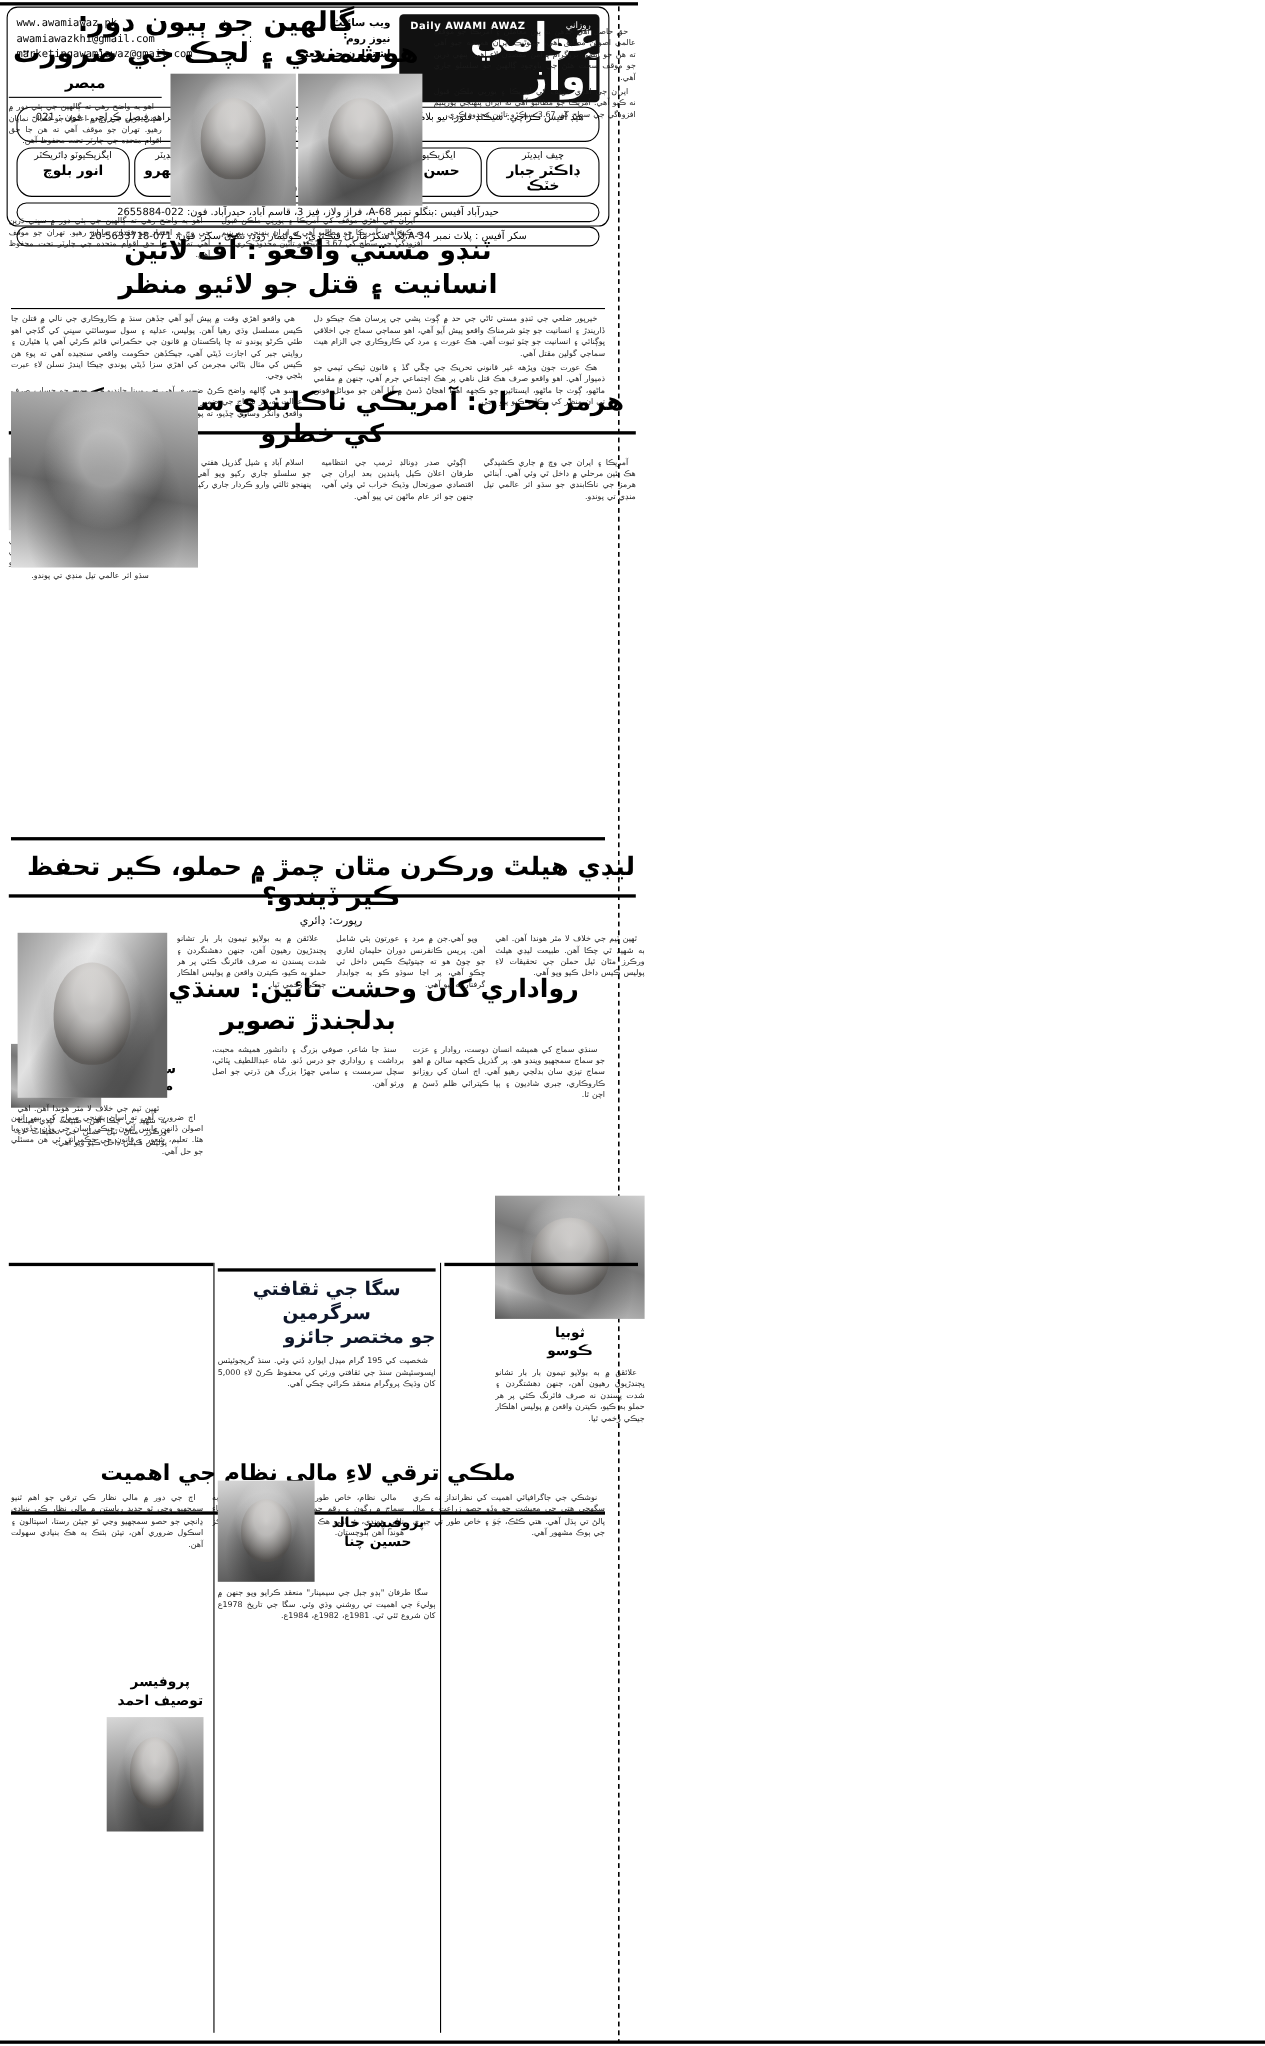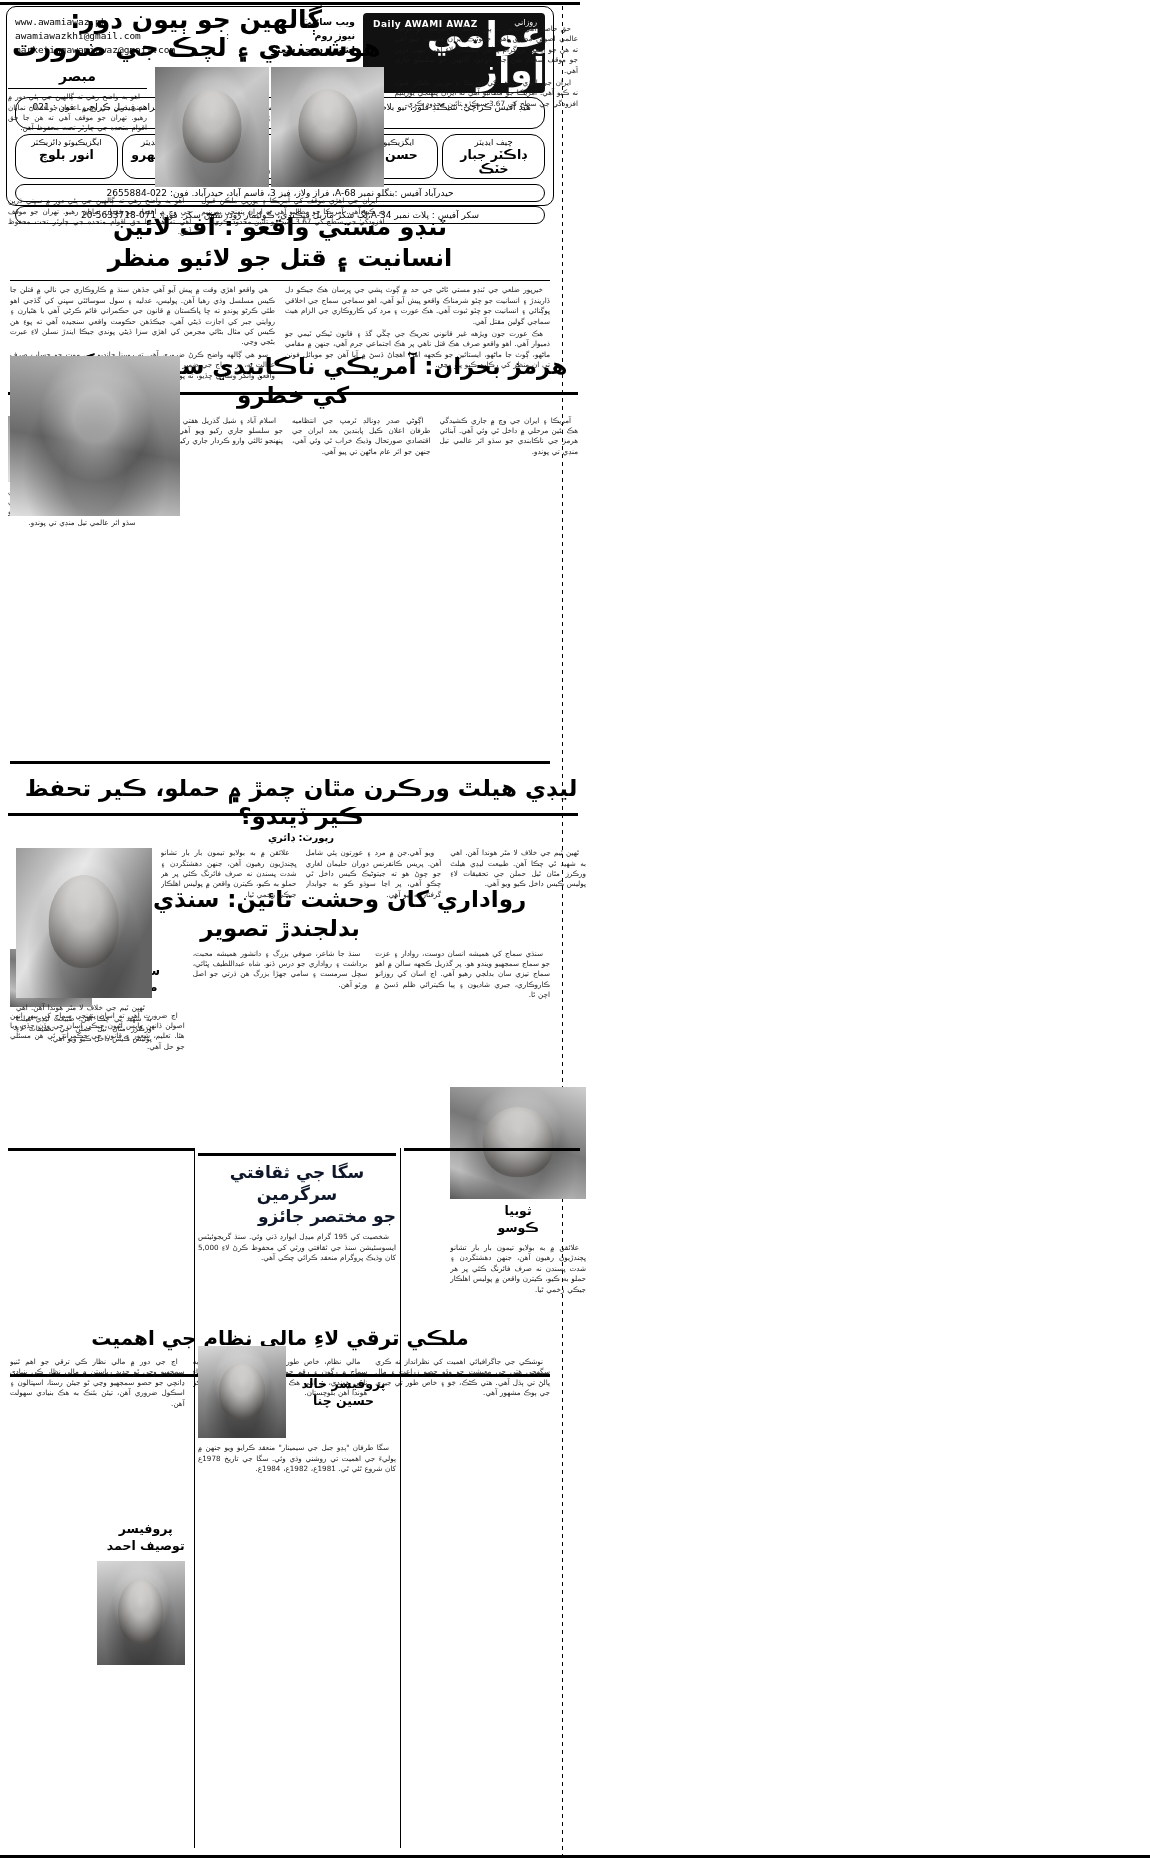--- a/index.html
+++ b/index.html
@@ -304,21 +304,21 @@
         </div>
       </div>
     </div>
     <div class="rule-thick"></div>
   </div>
 
   <div class="photo g6" style="position:absolute; left:10px; top:356px; width:170px; height:160px;"></div>
 
   <div style="position:absolute; left:16px; top:775px; width:570px;">
     <div class="hl-2" style="text-align:center; line-height:1.2;">ليڊي هيلٿ ورڪرن مٿان چمڙ ۾ حملو، ڪير تحفظ ڪير ڏيندو؟</div>
-    <div class="small-cap" style="margin-top:2px;font-weight:bold;">رپورٽ: ڊائري</div>
+    <div class="small-cap" style="margin-top:2px;">رپورٽ: ڊائري</div>
 
     <div style="display:flex; gap:9px; margin-top:5px;">
       <div style="flex:1;">
         <div class="col-text" style="height:235px;">
           <p>ٿهين ٽيم جي خلاف لا مٿر هوندا آهن. اهي به شهيد ٿي چڪا آهن. طبيعت ليڊي هيلٿ ورڪرز مٿان ٿيل حملن جي تحقيقات لاءِ پوليس ڪيس داخل ڪيو ويو آهي.</p>
         </div>
         <div class="photo g2 face" style="width:100%; height:112px; margin-top:4px;"></div>
         <div class="byline-sm" style="margin-top:4px;">
           <div>ثوبيا</div>
           <div>ڪوسو</div>

